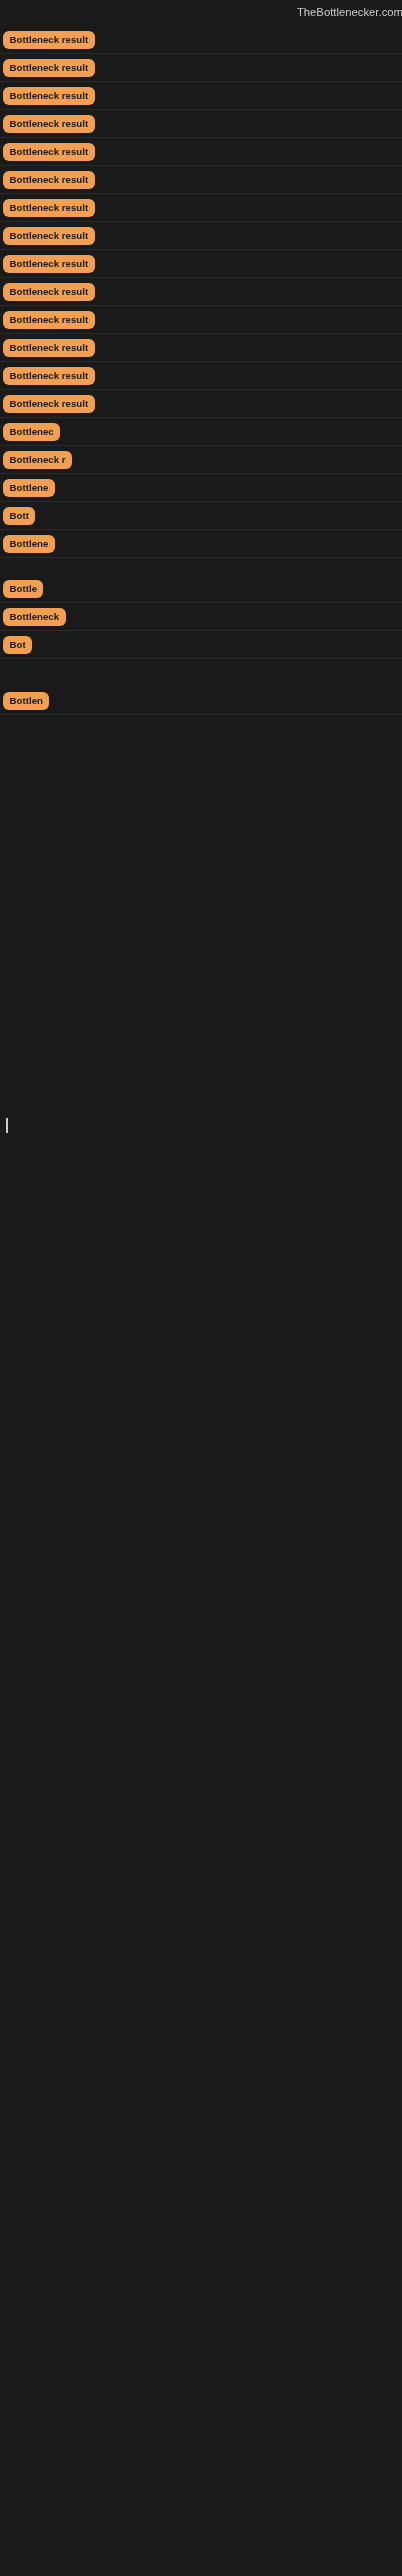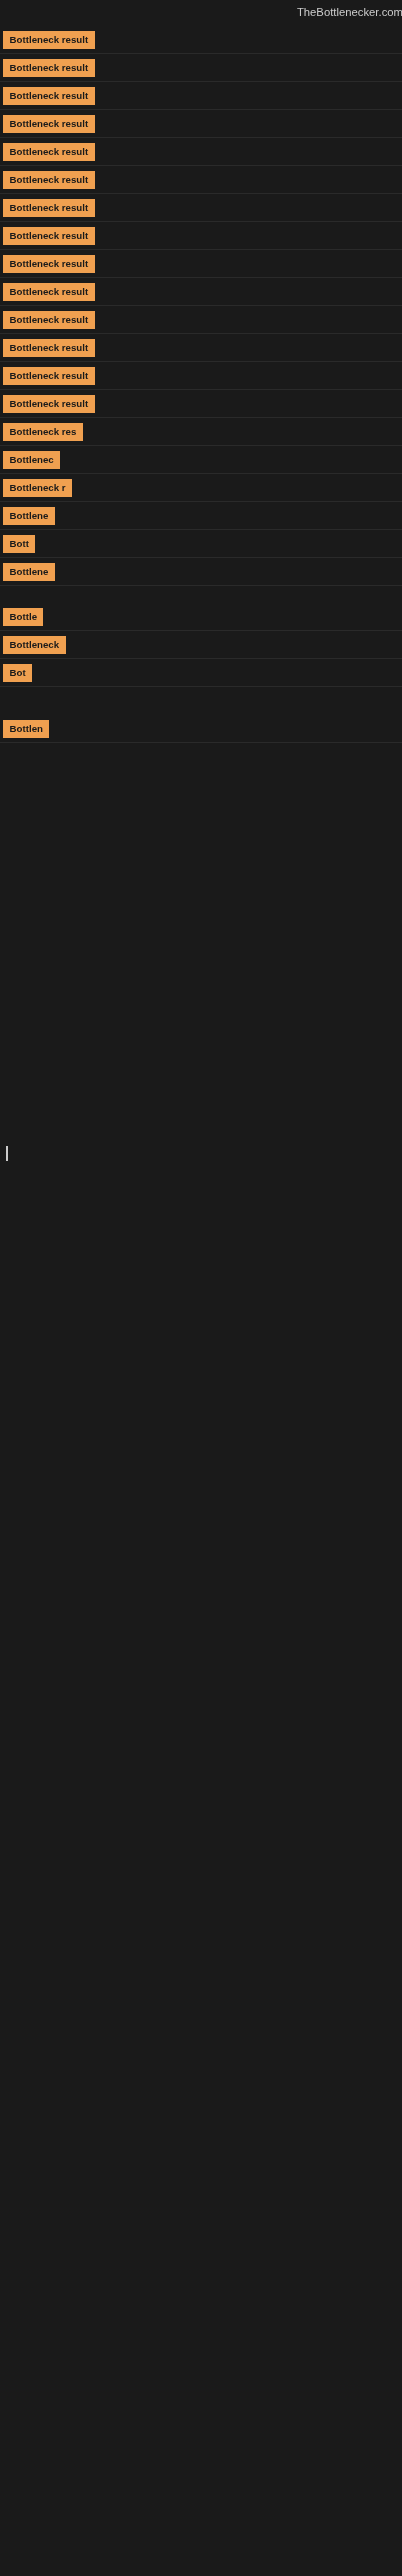--- a/index.html
+++ b/index.html
@@ -24,21 +24,21 @@
       font-weight: normal;
     }
 
     .bottleneck-badge {
       display: inline-block;
       background-color: #f0a050;
       color: #1a1a1a;
       font-size: 9.7px;
       font-weight: bold;
       padding: 3.2px 6.4px;
-      border-radius: 0;
+      border-radius: 6px;
       white-space: nowrap;
       overflow: hidden;
     }
 
     .result-row {
       padding: 4.8px 3.2px;
       border-bottom: 0.8px solid #2a2a2a;
       min-height: 28px;
       display: flex;
       align-items: center;
@@ -98,23 +98,20 @@
     <div class="result-row">
       <span class="bottleneck-badge" style="max-width: 105px;">Bottleneck result</span>
     </div>
     <div class="result-row">
       <span class="bottleneck-badge" style="max-width: 105px;">Bottleneck result</span>
     </div>
     <div class="result-row">
       <span class="bottleneck-badge" style="max-width: 105px;">Bottleneck result</span>
     </div>
     <div class="result-row">
-      <span class="bottleneck-badge" style="max-width: 89px;">Bottleneck res</span>
-    </div>
-    <div class="result-row">
       <span class="bottleneck-badge" style="max-width: 64px;">Bottlenec</span>
     </div>
     <div class="result-row">
       <span class="bottleneck-badge" style="max-width: 72px;">Bottleneck r</span>
     </div>
     <div class="result-row">
       <span class="bottleneck-badge" style="max-width: 60px;">Bottlene</span>
     </div>
     <div class="result-row">
       <span class="bottleneck-badge" style="max-width: 34px;">Bott</span>

